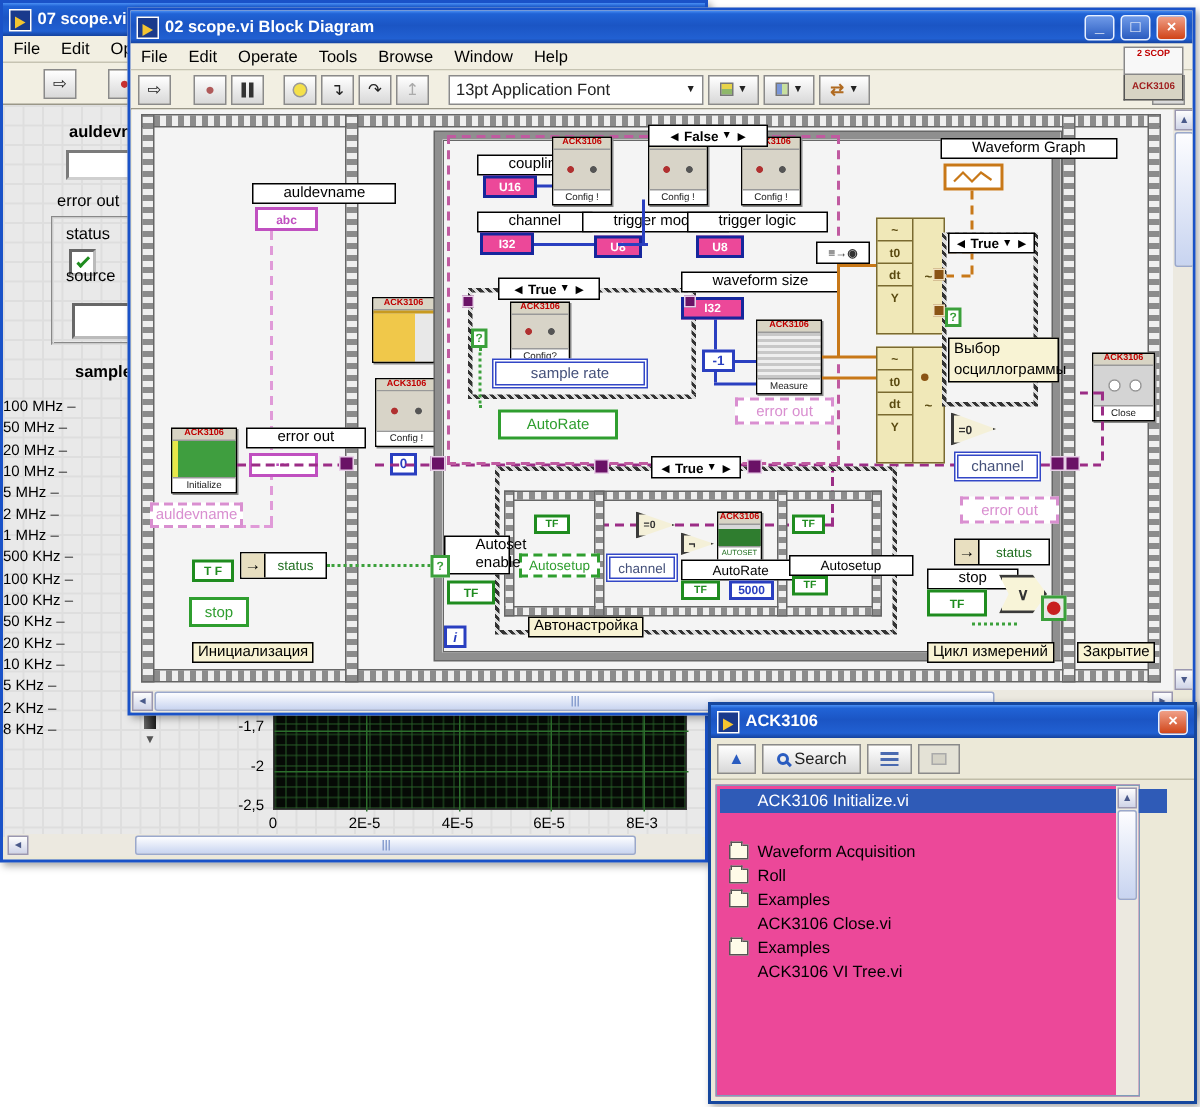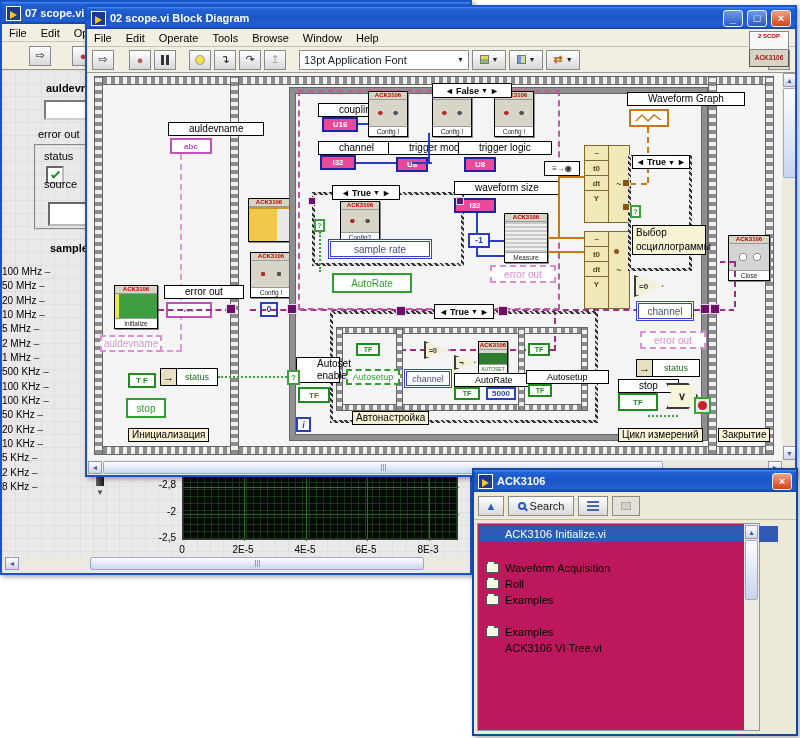--- a/index.html
+++ b/index.html
@@ -124,21 +124,21 @@
     <div class="abs" style="left:94px;top:200px;width:8px;height:216px;background:linear-gradient(90deg,#666,#1a1a1a)"></div>
     <div class="abs" style="left:87px;top:277px;width:17px;height:10px;background:linear-gradient(#f4f4f4,#9a9a9a);border:1px solid #555"></div>
     <div class="abs" style="left:94px;top:418px;font-size:8px;color:#555">▼</div>
 
     <div class="abs" style="left:124px;top:240px;width:14px;height:150px;display:flex;align-items:center;justify-content:center">
       <span style="transform:rotate(-90deg);white-space:nowrap;font-size:10px">Amplitude</span>
     </div>
     <div class="ytick" style="left:142px;top:330px">0</div>
     <div class="ytick" style="left:142px;top:356px">-0,5</div>
     <div class="ytick" style="left:142px;top:383px">-1</div>
-    <div class="ytick" style="left:142px;top:409px">-2,8</div>
+    <div class="ytick" style="left:142px;top:409px">-1,7</div>
     <div class="ytick" style="left:142px;top:436px">-2</div>
     <div class="ytick" style="left:142px;top:462px">-2,5</div>
     <div class="abs" style="left:180px;top:334px;width:276px;height:136px;background:#060a06;border:1px solid #3a3a3a;background-image:linear-gradient(rgba(40,95,40,.5) 1px,transparent 1px),linear-gradient(90deg,rgba(40,95,40,.5) 1px,transparent 1px);background-size:7px 7px">
       <div class="abs" style="left:61px;top:0;width:1px;height:136px;background:#2c6e2c"></div>
       <div class="abs" style="left:123px;top:0;width:1px;height:136px;background:#2c6e2c"></div>
       <div class="abs" style="left:184px;top:0;width:1px;height:136px;background:#2c6e2c"></div>
       <div class="abs" style="left:246px;top:0;width:1px;height:136px;background:#2c6e2c"></div>
       <div class="abs" style="left:0;top:28px;width:276px;height:1px;background:#2c6e2c"></div>
       <div class="abs" style="left:0;top:55px;width:276px;height:1px;background:#2c6e2c"></div>
       <div class="abs" style="left:0;top:82px;width:276px;height:1px;background:#2c6e2c"></div>
@@ -498,37 +498,41 @@
         </span>
       <span>Search</span>
     </div>
     <div class="lvbtn" style="width:30px">
         <span style="width:12px;height:10px;background:repeating-linear-gradient(0deg,#4a6ab0 0 2px,transparent 2px 4px)"></span>
       </div>
     <div class="lvbtn" style="width:28px;background:#e4e2d6">
         <span style="width:10px;height:8px;border:1px solid #aaa;background:#d4d2c6"></span>
       </div>
   </div>
-  <div class="abs" style="left:3px;top:53px;width:283px;height:208px;background:#be185d;border:1px solid #7f9db9">
+  <div class="abs" style="left:3px;top:53px;width:283px;height:208px;background:#ec4899;border:1px solid #7f9db9">
     <div class="prow selrow" style="top:2px">
         <span style="width:13px"></span>
         <span>ACK3106 Initialize.vi</span>
       </div>
     <div class="prow" style="top:52px">
         <span class="fold"></span>
         <span>Roll</span>
       </div>
     <div class="prow" style="top:36px">
         <span class="fold"></span>
         <span>Waveform Acquisition</span>
       </div>
     <div class="prow" style="top:68px">
         <span class="fold"></span>
         <span>Examples</span>
       </div>
+    <div class="prow" style="top:84px">
+        <span style="width:13px"></span>
+        <span>ACK3106 Close.vi</span>
+      </div>
     <div class="prow" style="top:100px">
         <span class="fold"></span>
         <span>Examples</span>
       </div>
     <div class="prow" style="top:116px">
         <span style="width:13px"></span>
         <span>ACK3106 VI Tree.vi</span>
       </div>
     <div class="scroll" style="right:0;top:0;width:15px;height:206px">
       <div class="sbtn" style="left:1px;top:1px;width:13px;height:14px">▲</div>

